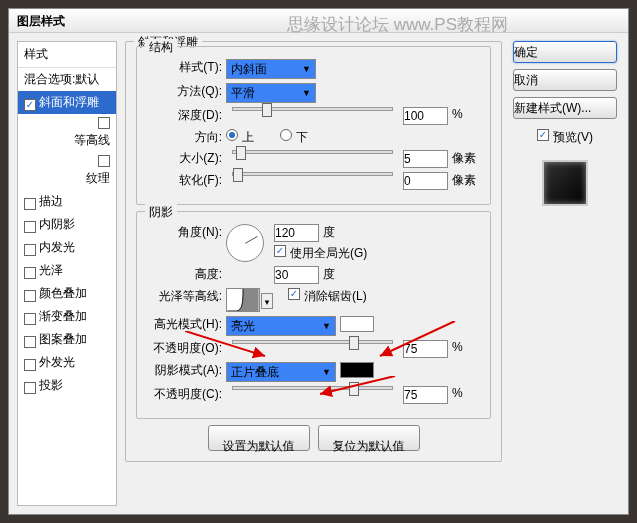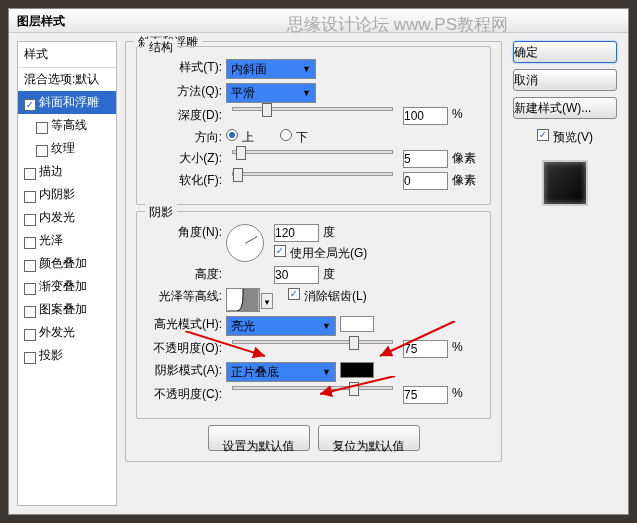--- a/index.html
+++ b/index.html
@@ -4,21 +4,21 @@
 <style>
 * { box-sizing: border-box; font-family: "Microsoft YaHei", SimSun, sans-serif; font-size: 12px; }
 body { margin: 0; background: #3a3530; padding: 8px; }
 .window { background: #f0f0f0; border: 1px solid #888; width: 621px; height: 507px; position: relative; }
 .titlebar { background: linear-gradient(#fff,#e8e8e8); border-bottom: 1px solid #ccc; height: 24px; padding: 4px 8px; font-weight: bold; }
 .body { display: flex; padding: 8px; gap: 8px; height: calc(100% - 24px); }
 .styles-panel { width: 100px; border: 1px solid #bbb; background: #fff; }
 .styles-header { padding: 4px 6px; border-bottom: 1px solid #ddd; }
 .styles-item { padding: 3px 6px; display: flex; align-items: flex-end; gap: 3px; }
 .styles-item.selected { background: #2c6bcc; color: #fff; }
-.styles-item.sub { padding-left: 18px; }
+.styles-item.sub { padding-left: 18px; flex-direction: column; }
 .main-panel { flex: 1; position: relative; }
 .groupbox { border: 1px solid #bbb; border-radius: 2px; padding: 8px 10px 10px; margin-bottom: 6px; position: relative; }
 .groupbox > .legend { position: absolute; top: -8px; left: 8px; background: #f0f0f0; padding: 0 4px; }
 .row { display: flex; margin: 4px 0; gap: 4px; }
 .lbl { width: 75px; text-align: right; }
 .dropdown { border: 1px solid #888; background: #3b82f6; height: 20px; width: 90px; display: flex; align-items: center; padding: 0 4px; justify-content: space-between; }
 .dropdown .arr { font-size: 9px; }
 .slider { flex: 1; height: 4px; background: #ddd; border: 1px solid #999; position: relative; margin: 0 6px; }
 .slider .thumb { position: absolute; top: -5px; width: 10px; height: 14px; background: #eee; border: 1px solid #666; }
 .numbox { width: 45px; height: 18px; border: 1px solid #888; background: #fff; text-align: left; padding: 1px 0; }

